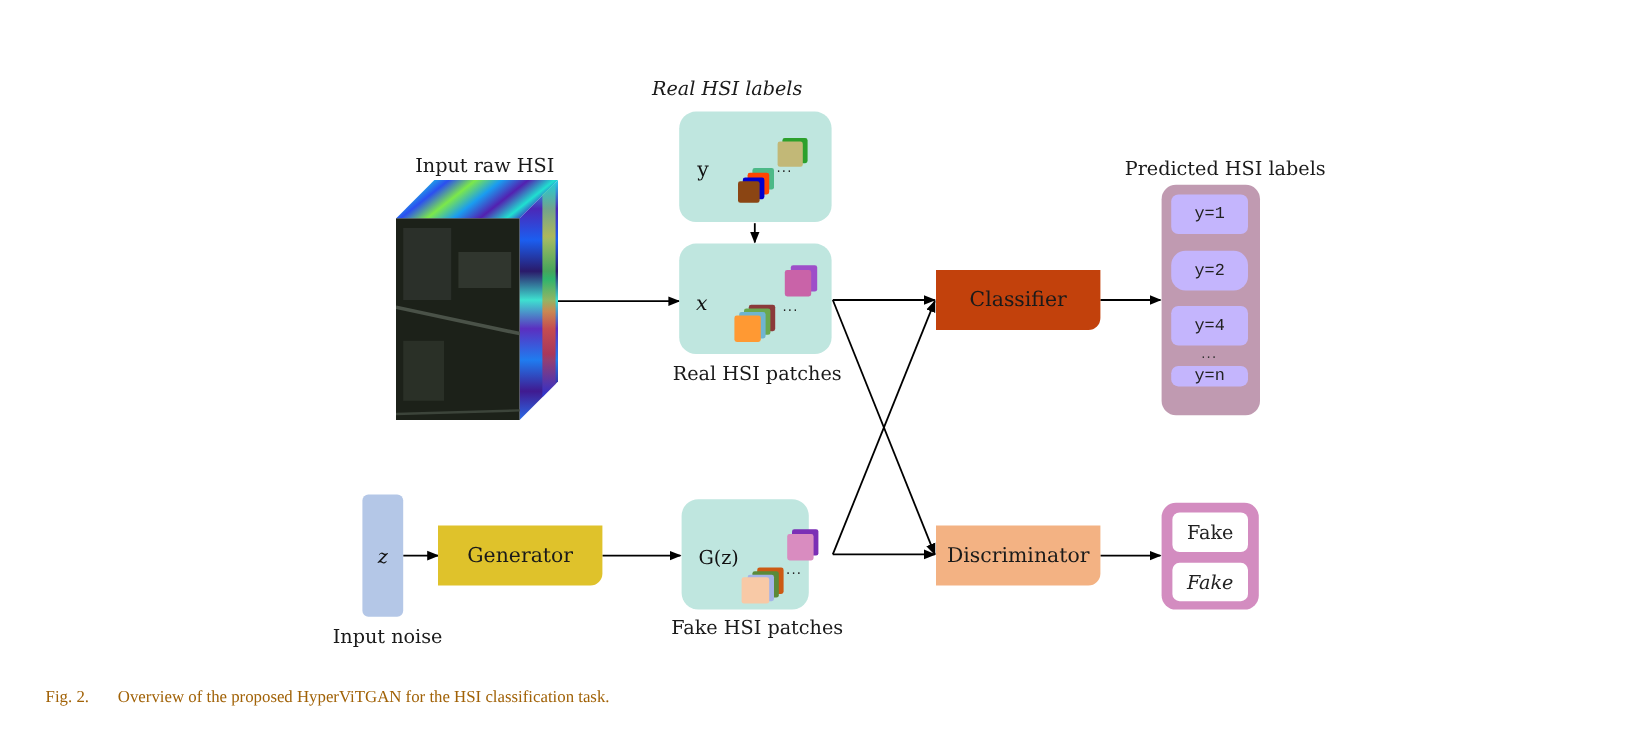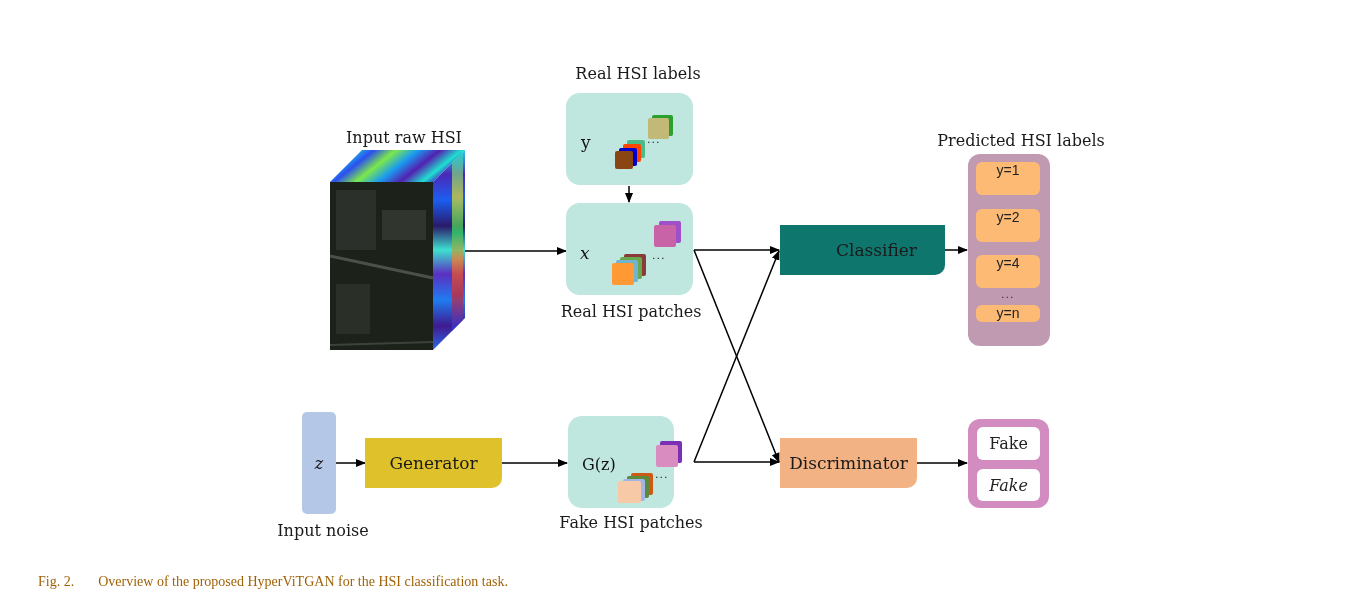--- a/index.html
+++ b/index.html
@@ -7,22 +7,22 @@
          font-family: "DejaVu Serif", serif; color: #111; }
   .abs { position: absolute; }
   .label { font-family: "DejaVu Serif", serif; font-size: 16px; color: #1a1a1a; white-space: nowrap; text-align: center; }
   .box { position: absolute; border-radius: 14px; }
   .tealbox { background: #bfe6df; }
   .block { position: absolute; border-radius: 0 0 10px 0; display: flex; align-items: center; justify-content: center;
            font-family: "DejaVu Serif", serif; font-size: 17px; color: #1a1a1a; }
   .sq { position: absolute; width: 21px; height: 21px; border-radius: 2px; }
   .dots { position: absolute; font-size: 11px; letter-spacing: 1px; color: #222; font-family: "DejaVu Sans", sans-serif; }
   .predbox { position: absolute; background: #c09ab1; border-radius: 12px; }
-  .predcell { position: absolute; background: #fdba74; border-radius: 6px; display: flex; align-items: flex-start; justify-content: center;
-              font-family: Liberation Sans, sans-serif; font-size: 14px; color: #222; }
+  .predcell { position: absolute; background: #c4b5fd; border-radius: 6px; display: flex; align-items: center; justify-content: center;
+              font-family: Liberation Mono, monospace; font-size: 14px; color: #222; }
   .rfbox { position: absolute; background: #d38cc0; border-radius: 12px; }
   .rfcell { position: absolute; background: #ffffff; border-radius: 6px; display: flex; align-items: center; justify-content: center;
             font-family: "DejaVu Serif", serif; font-size: 16px; color: #222; }
   .caption { position: absolute; left: 38px; top: 574px; font-family: "Liberation Serif", serif; font-size: 14px; color: #a16207; white-space: nowrap; }
   .caption .num { margin-right: 24px; }
   svg.arrows { position: absolute; left: 0; top: 0; }
 </style>
 </head>
 <body>
 
@@ -81,21 +81,21 @@
   <polygon points="103,32 135,0 135,168 103,200" fill="url(#sideg)"></polygon>
   <polygon points="122,12 133,2 133,170 122,181" fill="url(#edgeg)" opacity="0.7"></polygon>
   <rect x="0" y="32" width="103" height="168" fill="#1c2119"></rect>
   <rect x="6" y="40" width="40" height="60" fill="#2b302a"></rect>
   <rect x="52" y="60" width="44" height="30" fill="#30362e"></rect>
   <line x1="0" y1="106" x2="103" y2="128" stroke="#4a5248" stroke-width="3"></line>
   <rect x="6" y="134" width="34" height="50" fill="#2a3027"></rect>
   <line x1="0" y1="195" x2="103" y2="192" stroke="#3c443a" stroke-width="2"></line>
 </svg>
 
-<div class="abs label" style="left:568px; top:64px; width:140px;">Real HSI labels</div>
+<div class="abs label" style="left:536px; top:64px; width:140px;font-style:italic;">Real HSI labels</div>
 <div class="box tealbox" style="left:566px; top:93px; width:127px; height:92px;">
   <span class="abs" style="left:15px; top:39px; font-size:17px; font-family:'DejaVu Serif',serif;">y</span>
   <div class="sq" style="left:86px; top:22px; background:#2ca02c;"></div>
   <div class="sq" style="left:82px; top:25px; background:#c2b877;"></div>
   <div class="sq" style="left:61px; top:47px; width:18px; height:18px; background:#4cb987;"></div>
   <div class="sq" style="left:57px; top:51px; width:18px; height:18px; background:#ff4500;"></div>
   <div class="sq" style="left:53px; top:55px; width:18px; height:18px; background:#0000cd;"></div>
   <div class="sq" style="left:49px; top:58px; width:18px; height:18px; background:#8b4513;"></div>
   <span class="dots" style="left:81px; top:40px;">...</span>
 </div>
@@ -126,34 +126,34 @@
   <div class="sq" style="left:92px; top:25px; width:22px; height:22px; background:#7b2fb5;"></div>
   <div class="sq" style="left:88px; top:29px; width:22px; height:22px; background:#d98cc0;"></div>
   <div class="sq" style="left:63px; top:57px; width:22px; height:22px; background:#cc5a14;"></div>
   <div class="sq" style="left:59px; top:60px; width:22px; height:22px; background:#5b8a3a;"></div>
   <div class="sq" style="left:55px; top:63px; width:22px; height:22px; background:#a5b4e8;"></div>
   <div class="sq" style="left:50px; top:65px; width:23px; height:22px; background:#f8c9a6;"></div>
   <span class="dots" style="left:87px; top:52px;">...</span>
 </div>
 <div class="abs label" style="left:556px; top:513px; width:150px;">Fake HSI patches</div>
 
-<div class="block" style="left:780px; top:225px; width:137px; height:50px; background:#0f766e;padding-left:28px;">
+<div class="block" style="left:780px; top:225px; width:137px; height:50px; background:#c2410c;">
   <span>Classifier</span>
 </div>
 
 <div class="block" style="left:780px; top:438px; width:137px; height:50px; background:#f3b283;">
   <span>Discriminator</span>
 </div>
 
 <div class="abs label" style="left:936px; top:131px; width:170px;">Predicted HSI labels</div>
 <div class="predbox" style="left:968px; top:154px; width:82px; height:192px;">
   <div class="predcell" style="left:8px; top:8px; width:64px; height:33px;">
       <span>y=1</span>
     </div>
-  <div class="predcell" style="left:8px; top:55px; width:64px; height:33px;">
+  <div class="predcell" style="left:8px; top:55px; width:64px; height:33px;border-radius:12px;">
       <span>y=2</span>
     </div>
   <div class="predcell" style="left:8px; top:101px; width:64px; height:33px;">
       <span>y=4</span>
     </div>
   <span class="dots" style="left:33px; top:134px; color:#333;">...</span>
   <div class="predcell" style="left:8px; top:151px; width:64px; height:17px;">
       <span>y=n</span>
     </div>
 </div>

